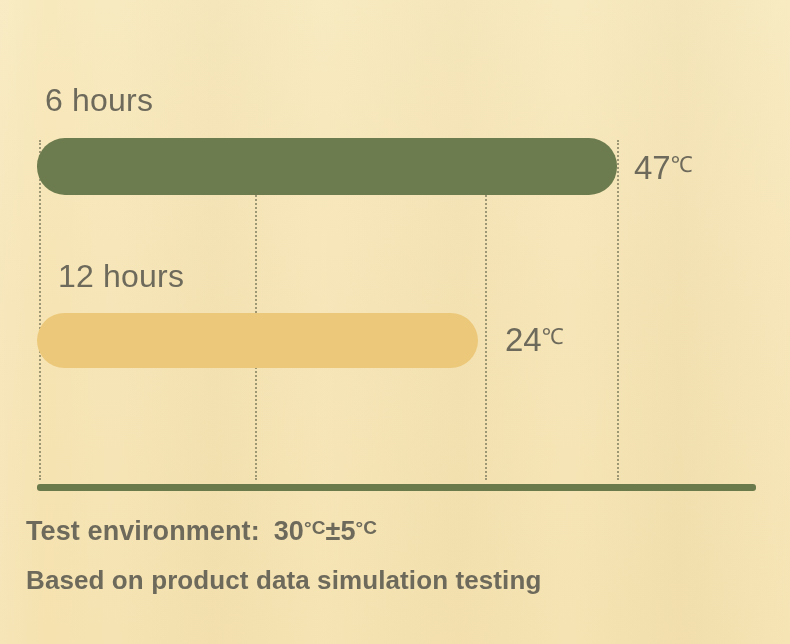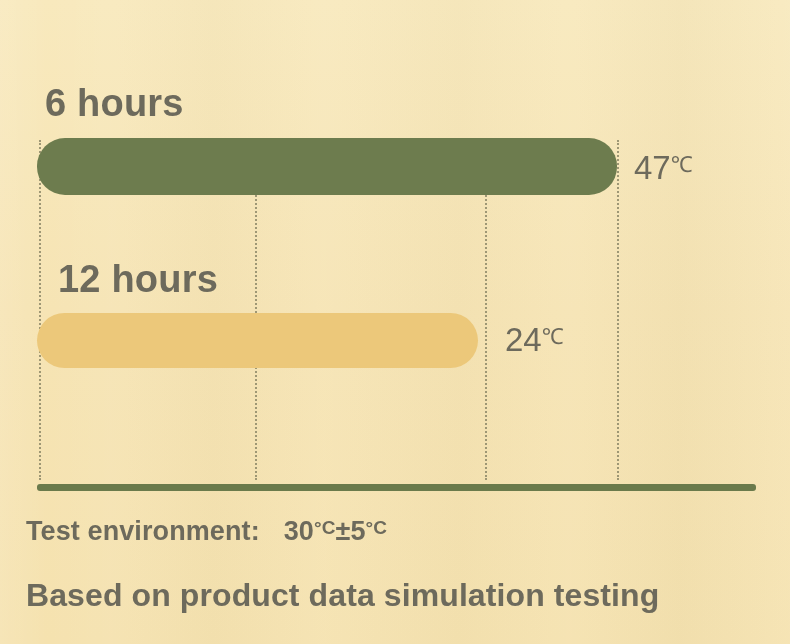--- a/index.html
+++ b/index.html
@@ -49,22 +49,22 @@
     width: 0;
     height: 340px;
     border-left: 2px dotted #8f8a6a;
     opacity: 0.85;
   }
 
   .bar-group { position: absolute; left: 0; width: 790px; }
 
   .bar-label {
     position: absolute;
-    font-size: 38px;
-    font-weight: 700;
+    font-size: 32px;
+    font-weight: 400;
     color: #6d6a5c;
     letter-spacing: 0.2px;
     white-space: nowrap;
     text-align: right;
   }
 
   .bar {
     position: absolute;
     border-radius: 28px;
   }
@@ -104,27 +104,27 @@
     font-weight: 700;
     color: #6d6a5c;
     white-space: nowrap;
     letter-spacing: 0.1px;
   }
   #footnote-env {
     position: absolute;
     left: 26px;
     top: 0;
   }
-  #footnote-env .env-label { margin-right: 24px; }
+  #footnote-env .env-label { margin-right: 14px; }
   #footnote-env .deg { font-size: 19px; vertical-align: 6px; }
   #footnote-source {
     position: absolute;
     left: 26px;
-    top: 61px;
-    font-size: 32px;
+    top: 49px;
+    font-size: 26px;
   }
 </style>
 </head>
 <body>
 
 <div id="chart-card">
 
   <div id="plot-area">
 
     <div class="gridline" style="left:39px;"></div>

